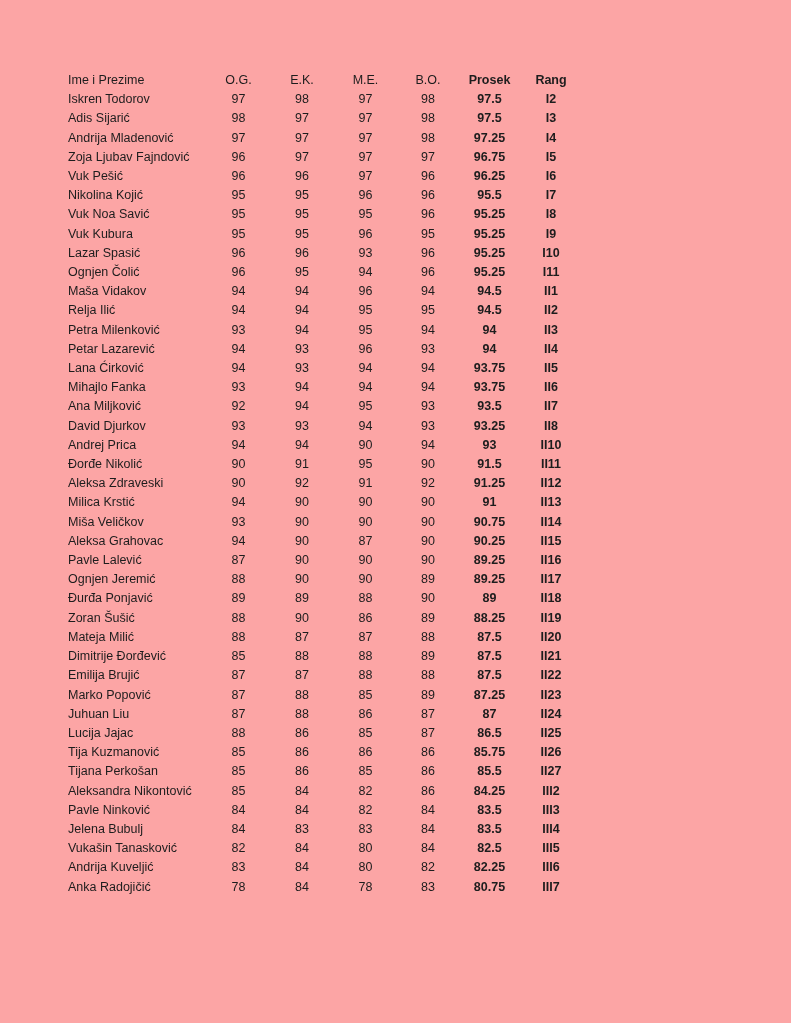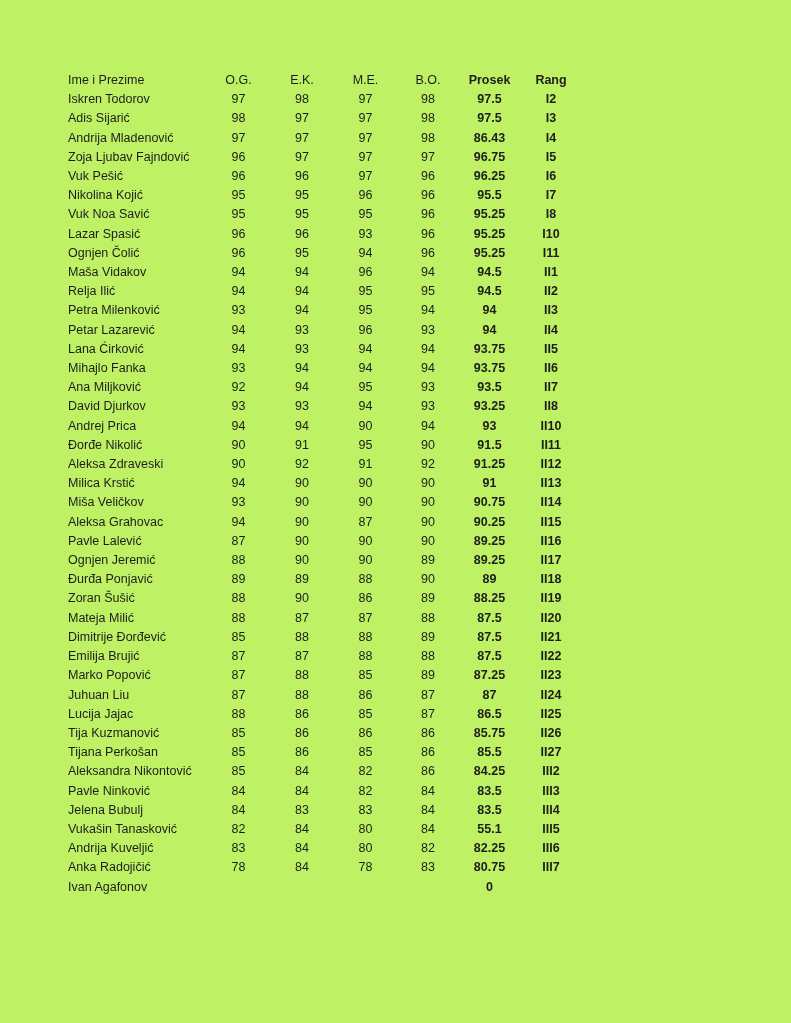--- a/index.html
+++ b/index.html
@@ -1,20 +1,20 @@
 <!DOCTYPE html>
 <html><head>
 <meta charset="utf-8">
 <style>
   html, body { margin: 0; padding: 0; background: #ffffff; }
   .page {
     position: relative;
     width: 791px;
     height: 1023px;
-    background: #bef264;
+    background: #fca5a5;
     font-family: "Liberation Sans", sans-serif;
     color: #1d1d1d;
     overflow: hidden;
   }
   table.grades {
     position: absolute;
     left: 68px;
     top: 71px;
     border-collapse: collapse;
     table-layout: fixed;
@@ -77,21 +77,21 @@
           <td>98</td>
           <td class="bold">97.5</td>
           <td class="bold">I3</td>
         </tr>
         <tr>
           <td class="name">Andrija Mladenović</td>
           <td>97</td>
           <td>97</td>
           <td>97</td>
           <td>98</td>
-          <td class="bold">86.43</td>
+          <td class="bold">97.25</td>
           <td class="bold">I4</td>
         </tr>
         <tr>
           <td class="name">Zoja Ljubav Fajndović</td>
           <td>96</td>
           <td>97</td>
           <td>97</td>
           <td>97</td>
           <td class="bold">96.75</td>
           <td class="bold">I5</td>
@@ -115,20 +115,29 @@
           <td class="bold">I7</td>
         </tr>
         <tr>
           <td class="name">Vuk Noa Savić</td>
           <td>95</td>
           <td>95</td>
           <td>95</td>
           <td>96</td>
           <td class="bold">95.25</td>
           <td class="bold">I8</td>
+        </tr>
+        <tr>
+          <td class="name">Vuk Kubura</td>
+          <td>95</td>
+          <td>95</td>
+          <td>96</td>
+          <td>95</td>
+          <td class="bold">95.25</td>
+          <td class="bold">I9</td>
         </tr>
         <tr>
           <td class="name">Lazar Spasić</td>
           <td>96</td>
           <td>96</td>
           <td>93</td>
           <td>96</td>
           <td class="bold">95.25</td>
           <td class="bold">I10</td>
         </tr>
@@ -401,45 +410,36 @@
           <td>84</td>
           <td class="bold">83.5</td>
           <td class="bold">III4</td>
         </tr>
         <tr>
           <td class="name">Vukašin Tanasković</td>
           <td>82</td>
           <td>84</td>
           <td>80</td>
           <td>84</td>
-          <td class="bold">55.1</td>
+          <td class="bold">82.5</td>
           <td class="bold">III5</td>
         </tr>
         <tr>
           <td class="name">Andrija Kuveljić</td>
           <td>83</td>
           <td>84</td>
           <td>80</td>
           <td>82</td>
           <td class="bold">82.25</td>
           <td class="bold">III6</td>
         </tr>
         <tr>
           <td class="name">Anka Radojičić</td>
           <td>78</td>
           <td>84</td>
           <td>78</td>
           <td>83</td>
           <td class="bold">80.75</td>
           <td class="bold">III7</td>
-        </tr>
-        <tr>
-          <td class="name">Ivan Agafonov</td>
-          <td></td>
-          <td></td>
-          <td></td>
-          <td></td>
-          <td class="bold">0</td>
-          <td class="bold"></td>
         </tr>
       </tbody>
   </table>
 </div>
 
 </body></html>

